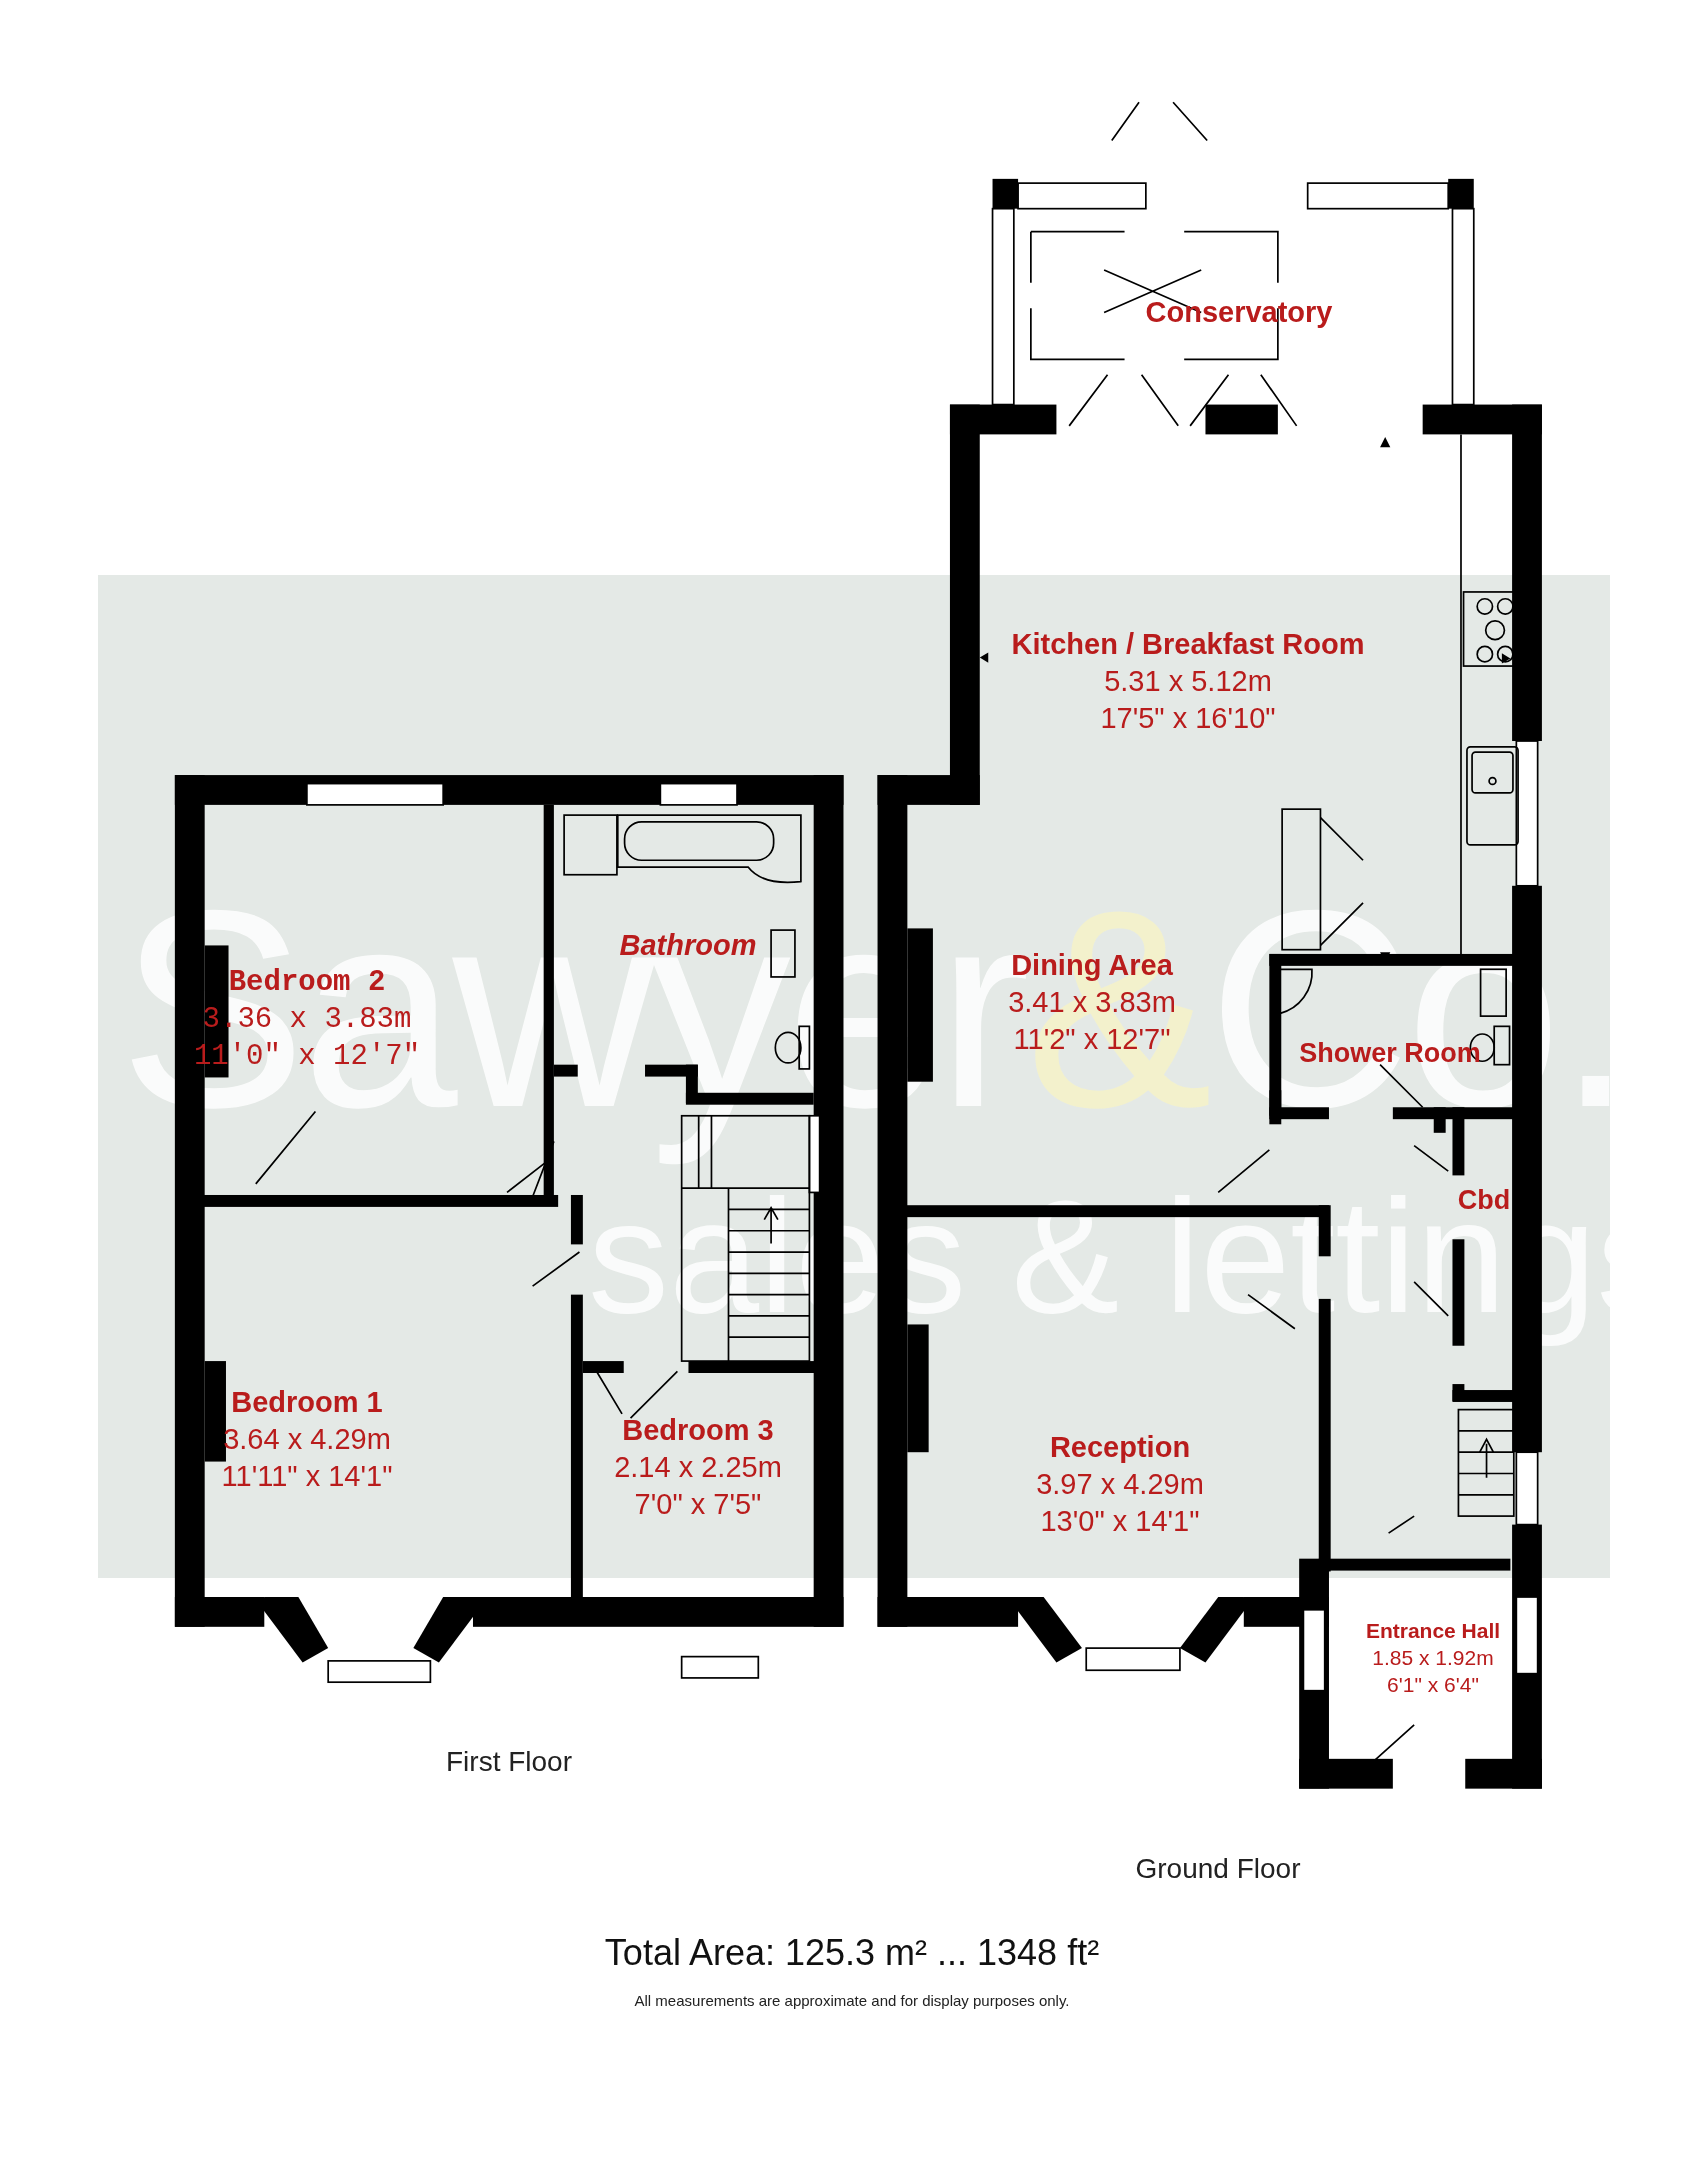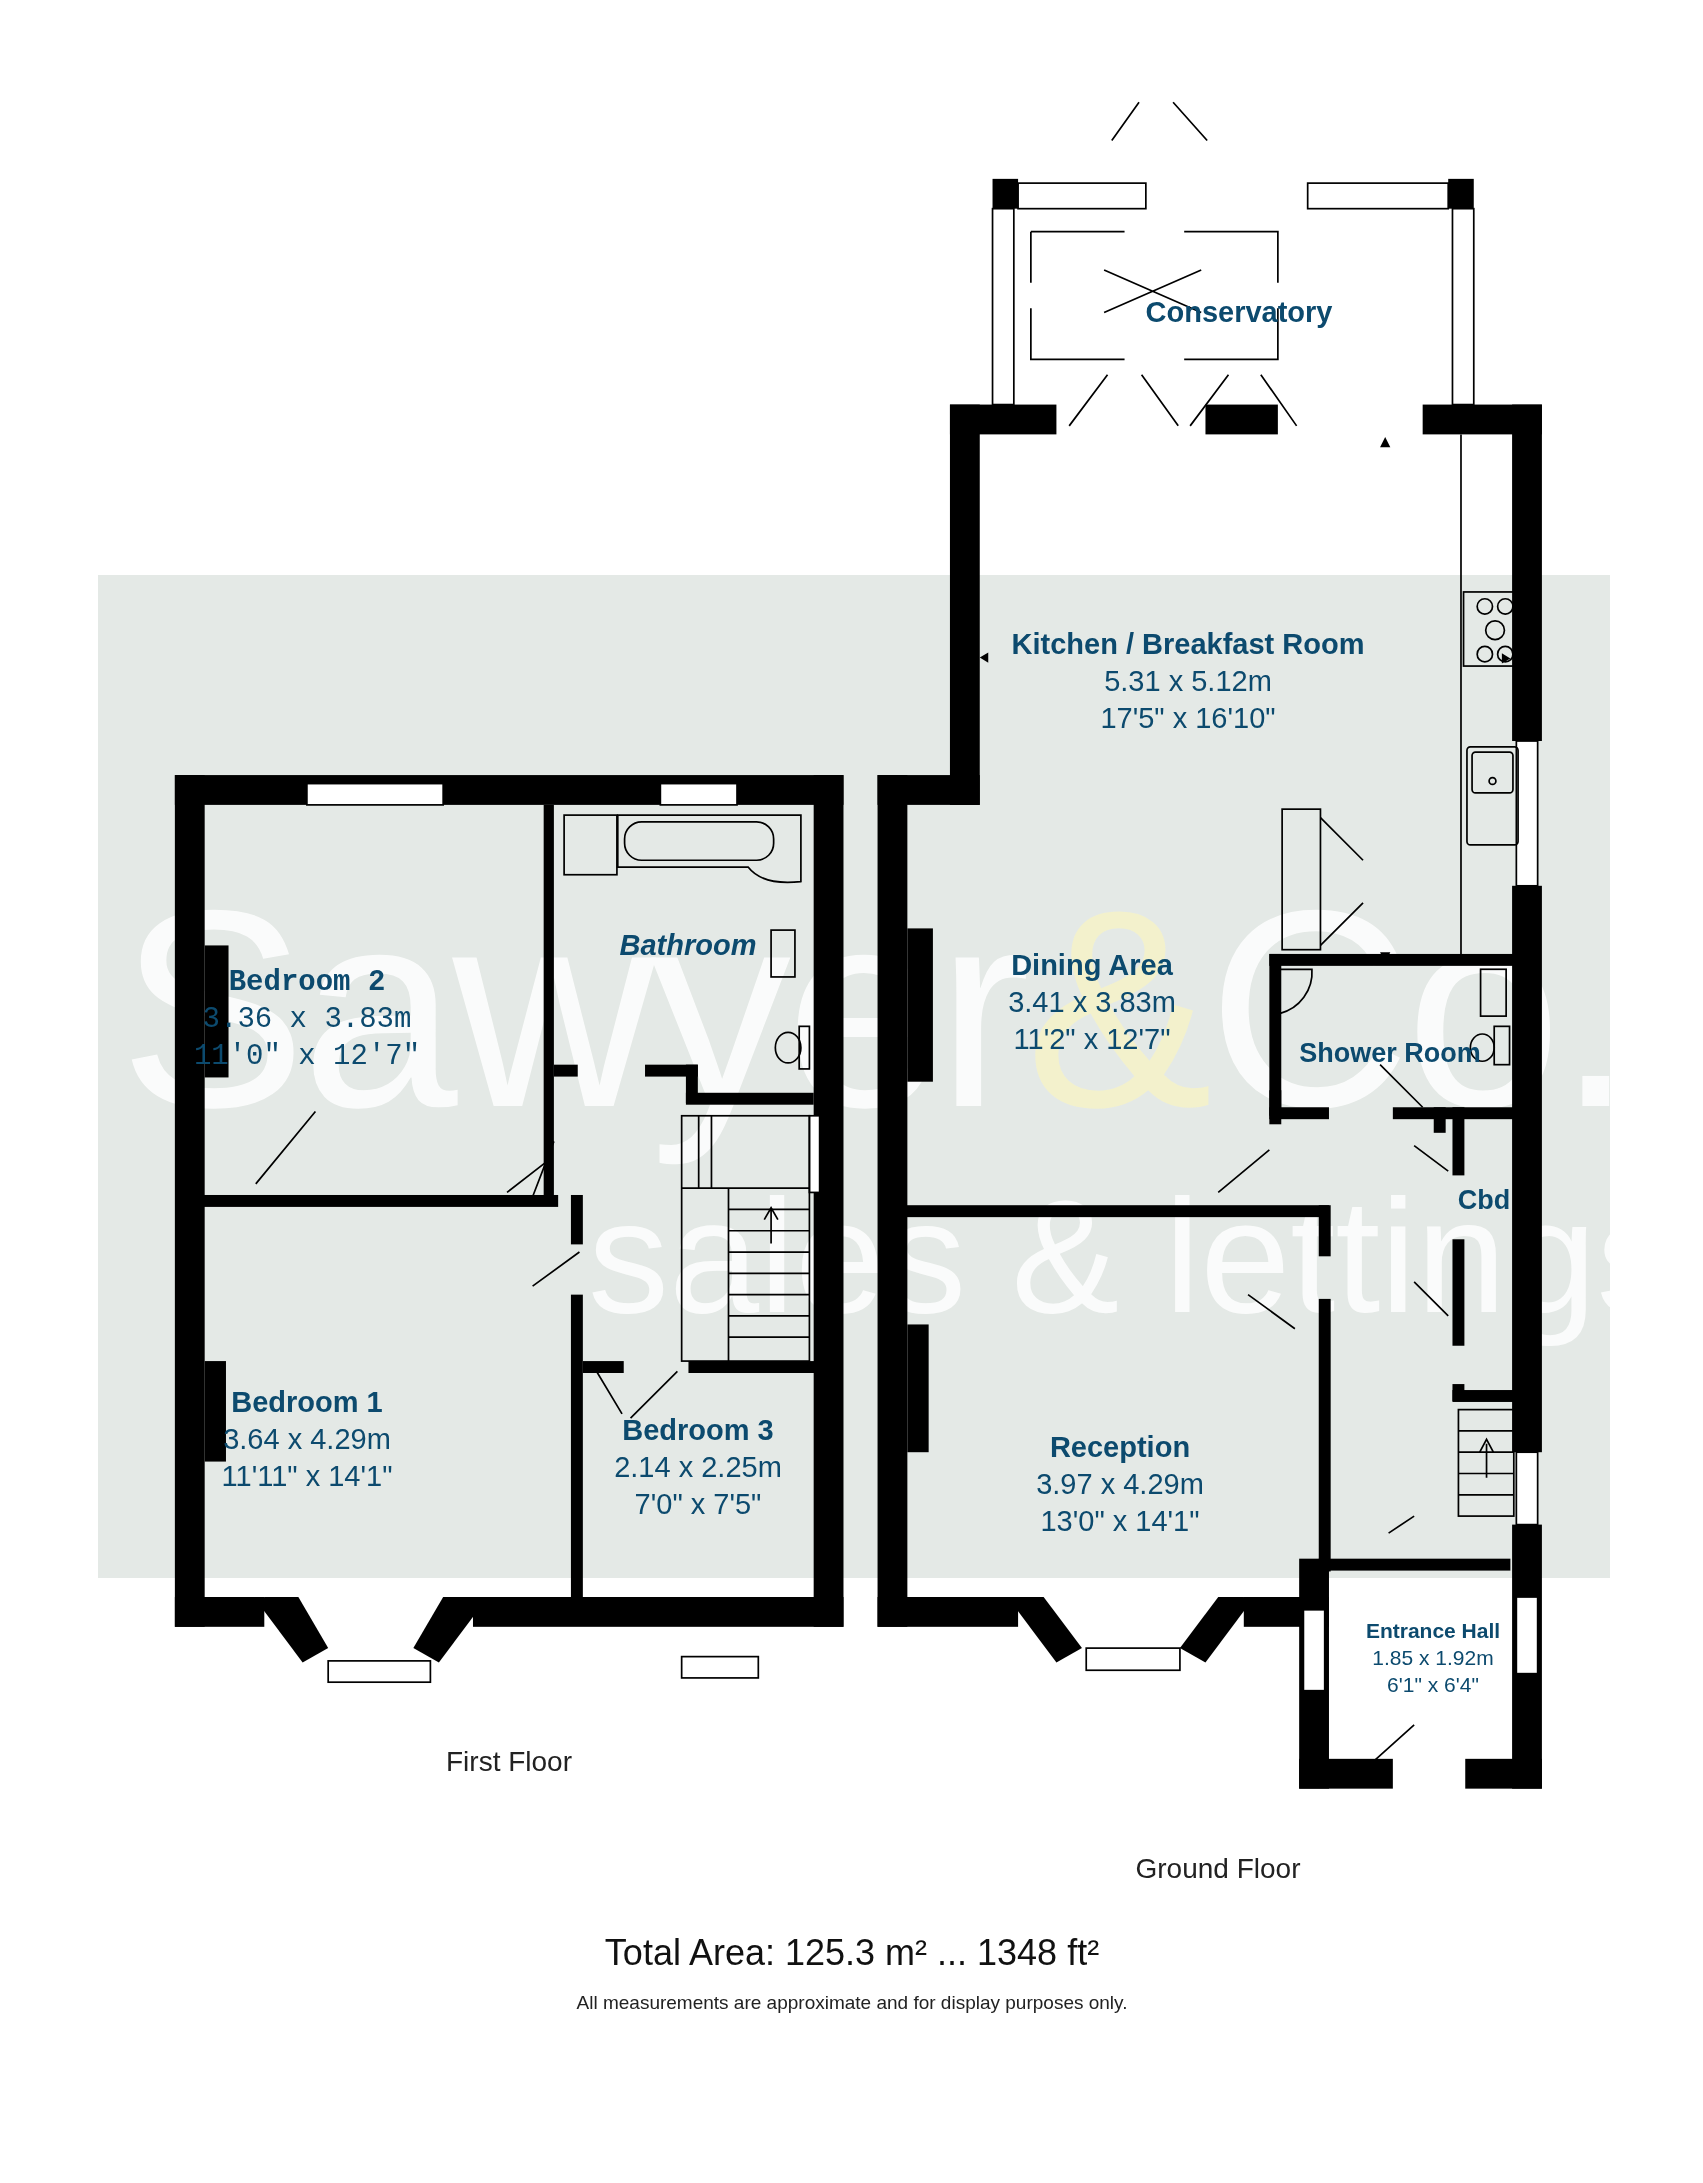--- a/index.html
+++ b/index.html
@@ -3,28 +3,28 @@
 <meta charset="utf-8">
 <style>
   html, body { margin:0; padding:0; background:#ffffff; }
   body { width:1704px; height:2183px; position:relative; overflow:hidden; font-family:"Liberation Sans", sans-serif; }
   .band { position:absolute; left:98px; top:575px; width:1512px; height:1003px; background:#e4e9e6; }
   .wm { position:absolute; color:#ffffff; font-family:"Liberation Sans", sans-serif; white-space:nowrap; opacity:0.85; }
   .wm-main { left:119px; top:869px; font-size:281px; line-height:1; letter-spacing:-5.1px; }
   .wm-amp { color:#f6f3c8; }
   .wm-sub { left:588px; top:1175px; font-size:162px; line-height:1; }
   svg.plan { position:absolute; left:0; top:0; }
-  .lbl { position:absolute; text-align:center; color:#0c4a6e; transform:translateX(-50%); white-space:nowrap; }
+  .lbl { position:absolute; text-align:center; color:#b91c1c; transform:translateX(-50%); white-space:nowrap; }
   .lbl .nm { font-weight:bold; font-size:29px; line-height:37px; }
   .lbl .dm { font-size:29px; line-height:37px; }
   .lbl.sm .nm { font-size:21px; line-height:27px; }
   .lbl.sm .dm { font-size:21px; line-height:27px; }
   .floor { position:absolute; font-size:28px; color:#222; transform:translateX(-50%); }
   .total { position:absolute; left:852px; top:1932px; transform:translateX(-50%); font-size:36px; color:#111; white-space:nowrap; }
-  .disc { position:absolute; left:852px; top:1992px; transform:translateX(-50%); font-size:19px; color:#222; white-space:nowrap; }
+  .disc { position:absolute; left:852px; top:1992px; transform:translateX(-50%); font-size:15px; color:#222; white-space:nowrap; }
 </style>
 </head>
 <body>
 
 <div class="band"></div>
 <div class="wm wm-main"><span>Sawyer</span><span class="wm-amp">&amp;</span><span>Co.</span></div>
 <div class="wm wm-sub">sales &amp; lettings</div>
 
 <svg class="plan" width="1704" height="2183" viewBox="0 0 2000 2563">
   <g fill="#000">

